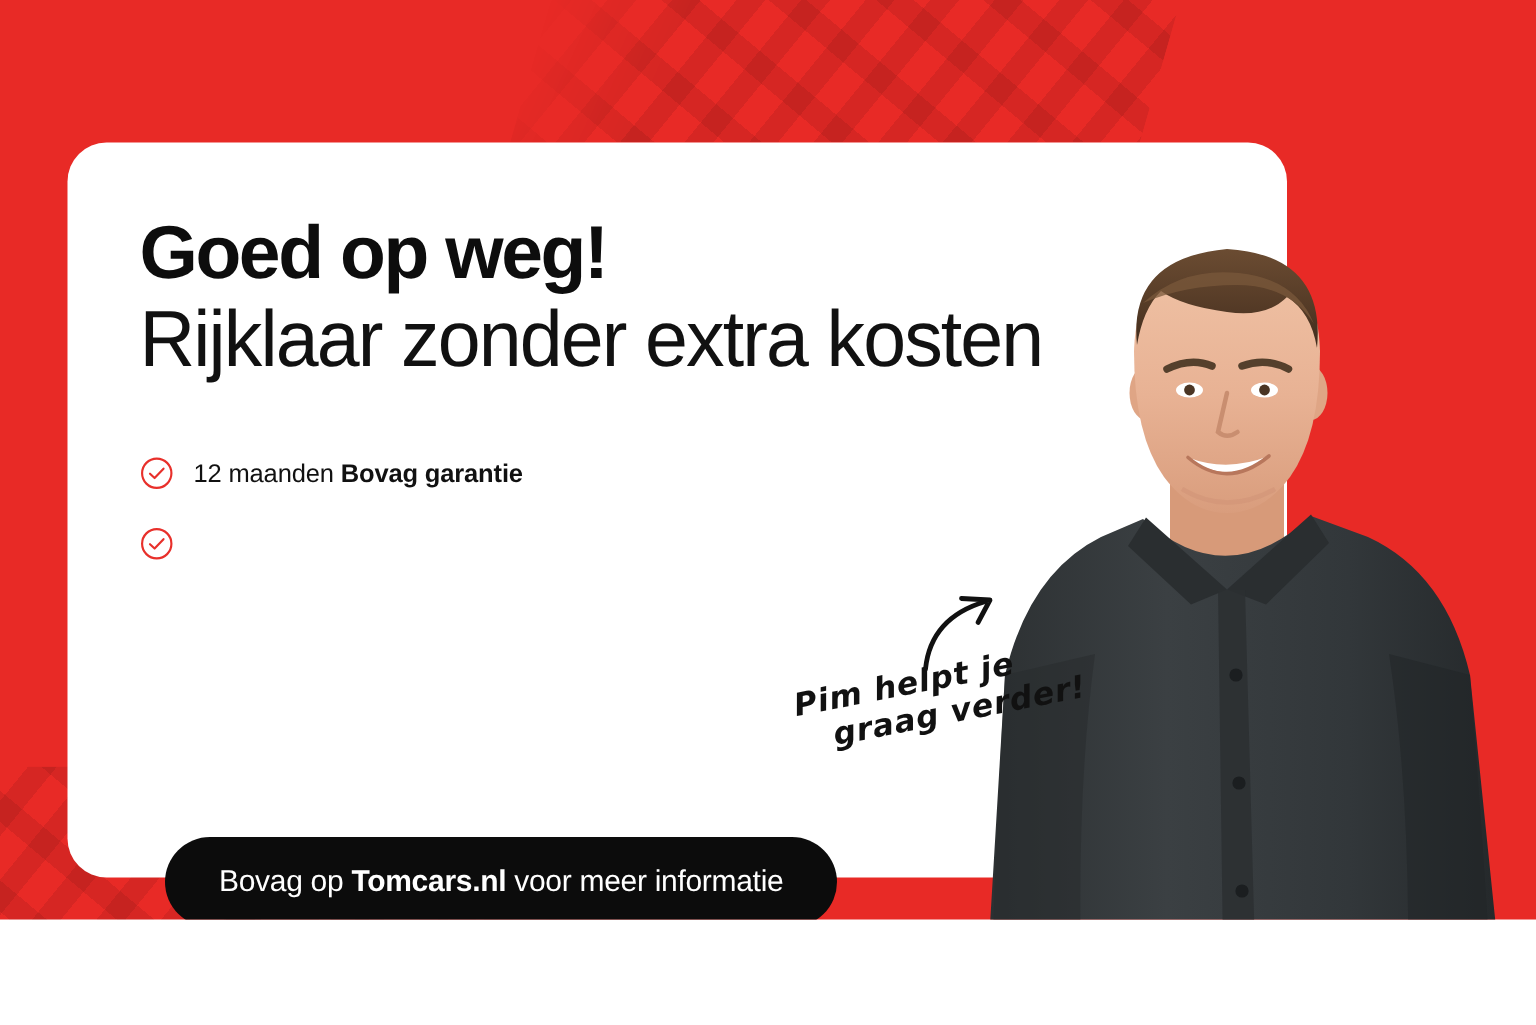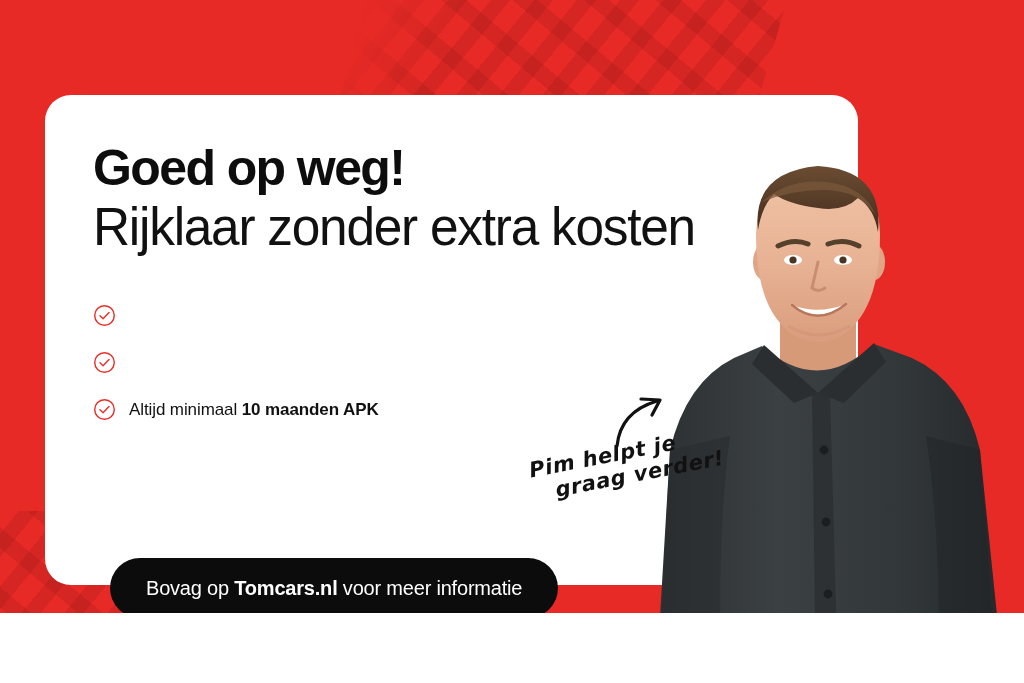--- a/index.html
+++ b/index.html
@@ -181,39 +181,33 @@
 
     <div class="subheadline">Rijklaar zonder extra kosten</div>
 
     <div id="bullets">
 
       <div class="bullet">
         <svg class="check-icon" viewBox="0 0 24 24">
           <circle cx="12" cy="12" r="10.2" fill="none" stroke="#e8302b" stroke-width="1.5"></circle>
           <path d="M7.3 12.3 L10.5 15.3 L16.7 8.8" fill="none" stroke="#e8302b" stroke-width="1.5" stroke-linecap="round" stroke-linejoin="round"></path>
         </svg>
+        <span class="bullet-text">
+          <span>12 maanden </span><b>Bovag garantie</b><span></span>
+        </span>
       </div>
 
 
       <div class="bullet">
         <svg class="check-icon" viewBox="0 0 24 24">
           <circle cx="12" cy="12" r="10.2" fill="none" stroke="#e8302b" stroke-width="1.5"></circle>
           <path d="M7.3 12.3 L10.5 15.3 L16.7 8.8" fill="none" stroke="#e8302b" stroke-width="1.5" stroke-linecap="round" stroke-linejoin="round"></path>
         </svg>
       </div>
 
-      <div class="bullet">
-        <svg class="check-icon" viewBox="0 0 24 24">
-          <circle cx="12" cy="12" r="10.2" fill="none" stroke="#e8302b" stroke-width="1.5"></circle>
-          <path d="M7.3 12.3 L10.5 15.3 L16.7 8.8" fill="none" stroke="#e8302b" stroke-width="1.5" stroke-linecap="round" stroke-linejoin="round"></path>
-        </svg>
-        <span class="bullet-text">
-          <span>Altijd minimaal </span><b>10 maanden APK</b><span></span>
-        </span>
-      </div>
 
 
     </div>
   </div>
 
   <div id="note">
     <div class="note-line">Pim helpt je</div>
     <div class="note-line note-line-2">graag verder!</div>
   </div>
 

